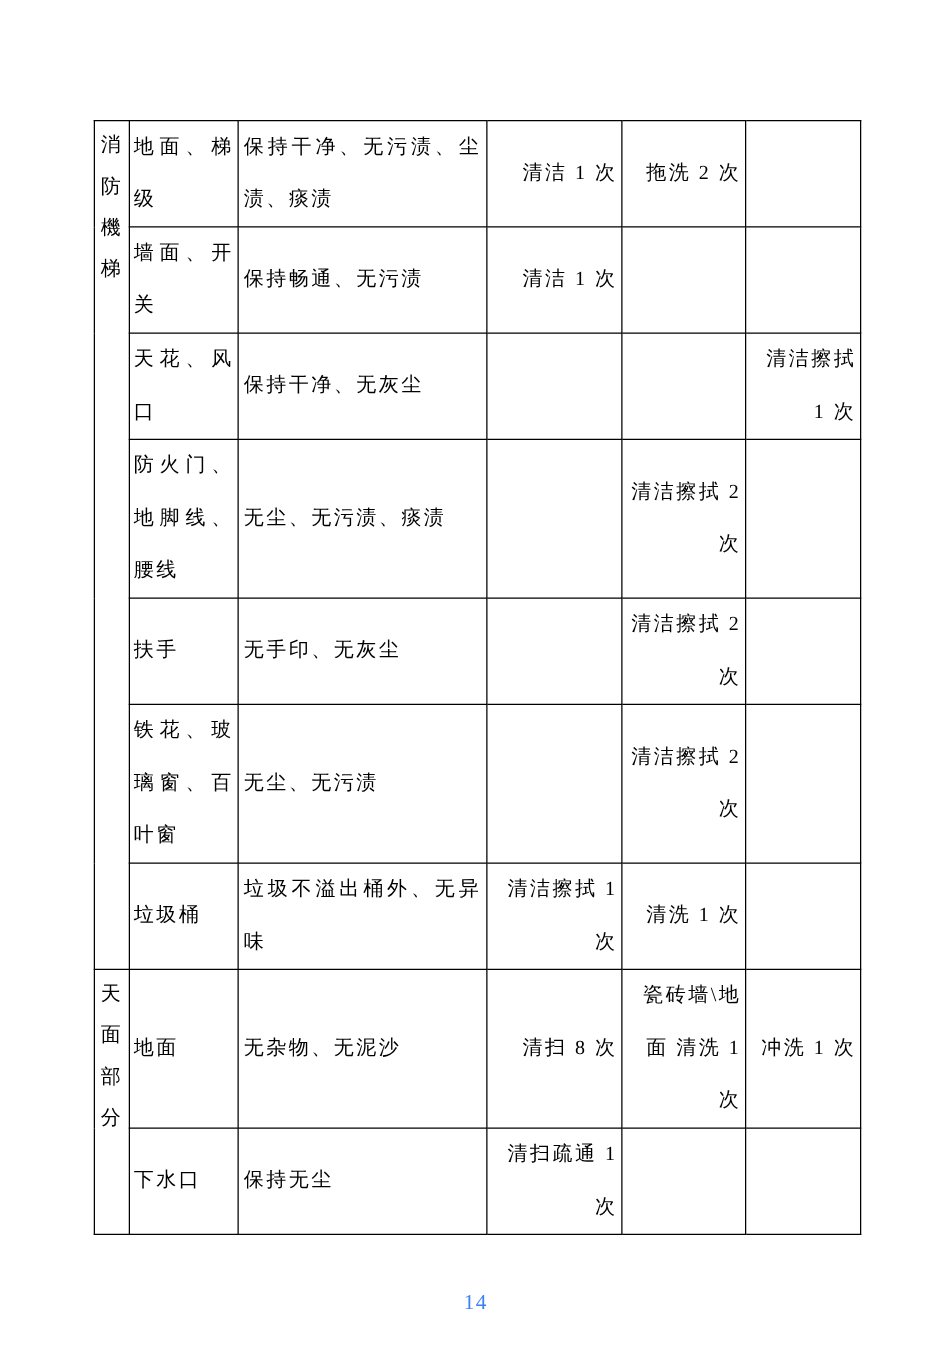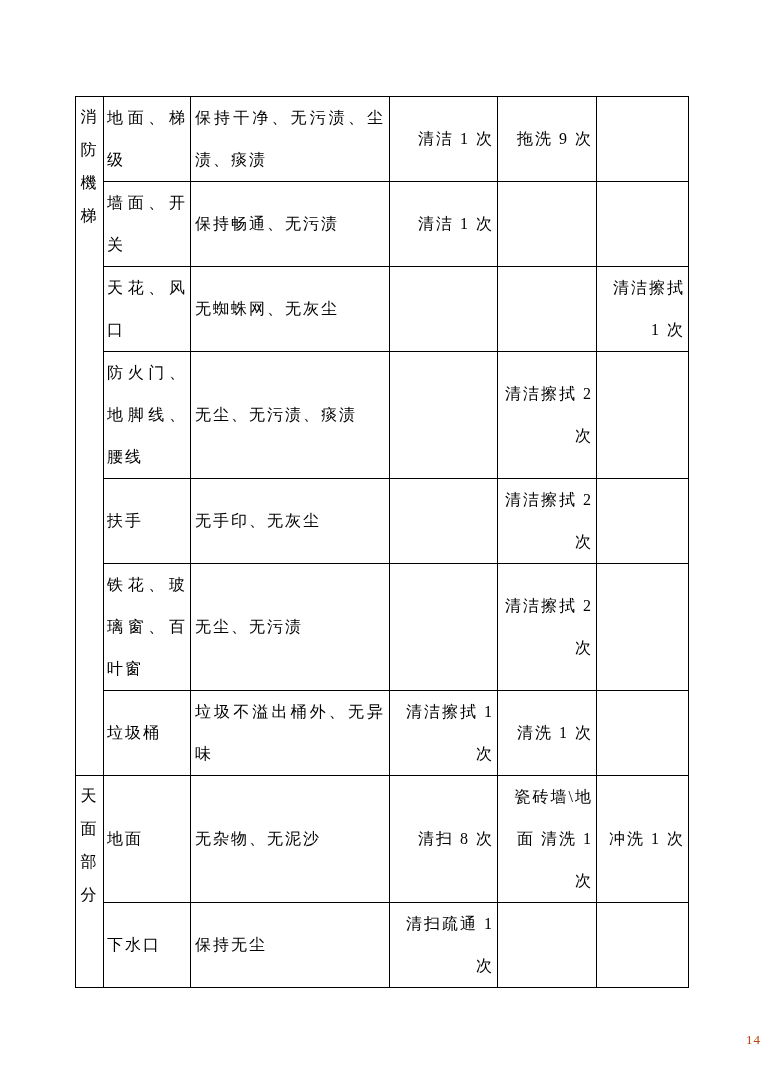--- a/index.html
+++ b/index.html
@@ -48,24 +48,24 @@
     margin-top: 16px;
   }
   td.freq-cell {
     text-align: right;
   }
   .page-number {
     position: absolute;
     top: 1032px;
     left: 0;
     width: 100%;
-    text-align: right;
-    font-size: 13px;
+    text-align: center;
+    font-size: 17px;
     letter-spacing: 1px;
-    color: #c2410c;
+    color: #3b82f6;
   }
 </style>
 </head>
 <body>
 
 <div class="page">
 
   <table class="doc-table">
     <colgroup>
       <col style="width:28px">
@@ -75,33 +75,33 @@
       <col style="width:99px">
       <col style="width:92px">
     </colgroup>
     <tbody>
 
       <tr style="height:82px">
         <td class="section-cell" rowspan="7">消防機梯</td>
         <td class="item-cell">地面、梯级</td>
         <td class="standard-cell">保持干净、无污渍、尘渍、痰渍</td>
         <td class="freq-cell">清洁 1 次</td>
-        <td class="freq-cell">拖洗 9 次</td>
+        <td class="freq-cell">拖洗 2 次</td>
         <td class="freq-cell"></td>
       </tr>
       <tr style="height:84px">
         <td class="item-cell">墙面、开关</td>
         <td class="standard-cell">保持畅通、无污渍</td>
         <td class="freq-cell">清洁 1 次</td>
         <td class="freq-cell"></td>
         <td class="freq-cell"></td>
       </tr>
       <tr style="height:83px">
         <td class="item-cell">天花、风口</td>
-        <td class="standard-cell">无蜘蛛网、无灰尘</td>
+        <td class="standard-cell">保持干净、无灰尘</td>
         <td class="freq-cell"></td>
         <td class="freq-cell"></td>
         <td class="freq-cell">清洁擦拭 1 次</td>
       </tr>
       <tr style="height:126px">
         <td class="item-cell">防火门、地脚线、腰线</td>
         <td class="standard-cell">无尘、无污渍、痰渍</td>
         <td class="freq-cell"></td>
         <td class="freq-cell">清洁擦拭 2 次</td>
         <td class="freq-cell"></td>

